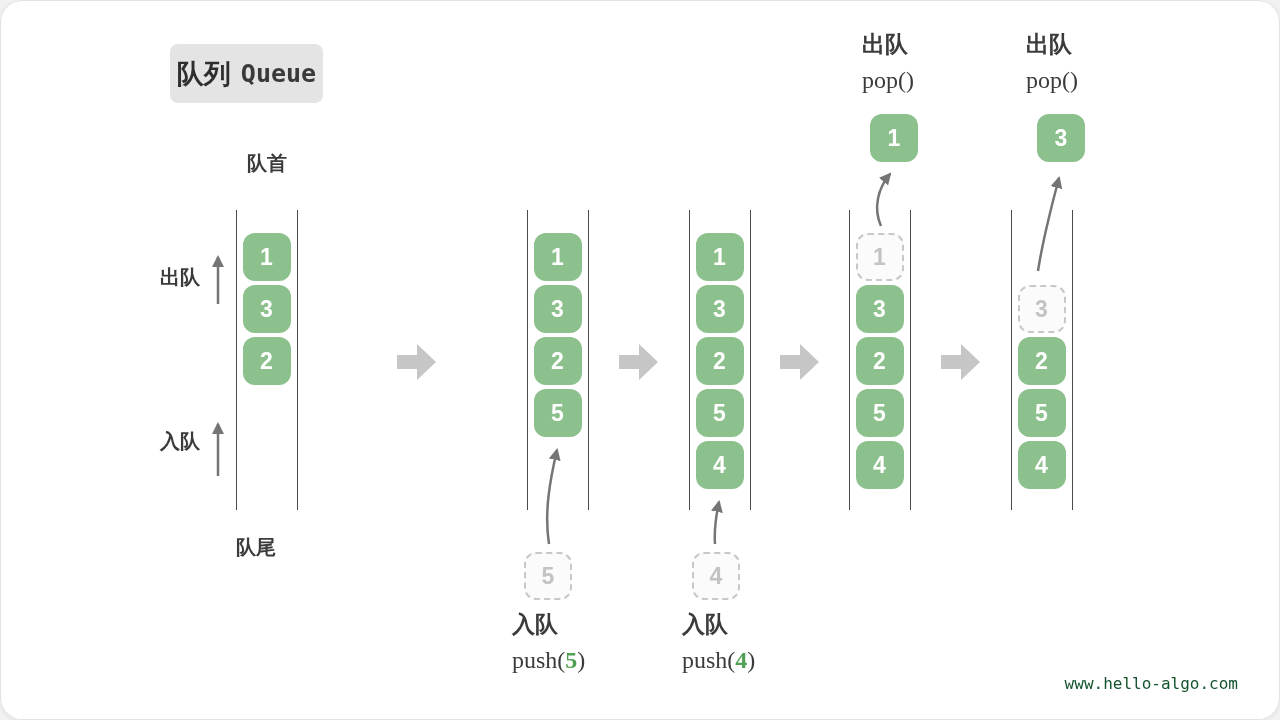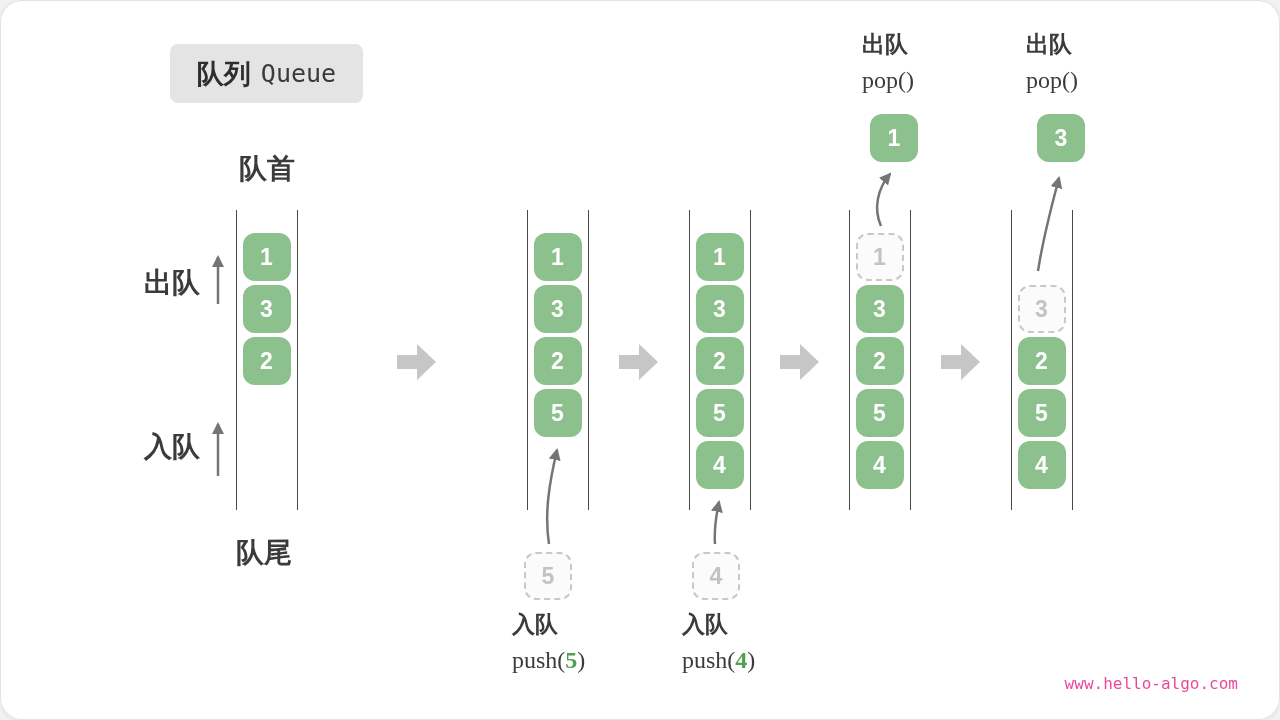--- a/index.html
+++ b/index.html
@@ -4,27 +4,27 @@
 <style>
   html,body{margin:0;padding:0;background:#f2f2f2;}
   .canvas{
     position:relative;width:1280px;height:720px;background:#ffffff;
     border-radius:22px;box-shadow:0 0 0 1px #e2e2e2 inset, 0 1px 4px rgba(0,0,0,.08);
     overflow:hidden;font-family:"Liberation Sans", sans-serif;
   }
   .overlay{position:absolute;left:0;top:0;width:1280px;height:720px;pointer-events:none;}
 
   .title-box{
-    position:absolute;left:170px;top:44px;width:193px;height:59px;
+    position:absolute;left:170px;top:44px;width:153px;height:59px;
     background:#e4e4e4;border-radius:8px;display:flex;align-items:center;justify-content:center;gap:10px;
   }
   .title-zh{font-size:27px;font-weight:bold;color:#2e2e2e;}
-  .title-en{font-size:25px;color:#3a3a3a;font-family:"DejaVu Sans Mono", monospace;}
+  .title-en{font-size:25px;color:#3a3a3a;font-family:"DejaVu Sans Mono", monospace;font-weight:bold;}
 
-  .lbl{position:absolute;font-size:28px;font-weight:bold;color:#3b3b3b;}
+  .lbl{position:absolute;font-size:20px;font-weight:bold;color:#3b3b3b;}
   .lbl-front{left:236px;top:150px;width:62px;text-align:center;}
   .lbl-rear{left:236px;top:534px;width:62px;text-align:left;}
   .lbl-dequeue{left:140px;top:264px;width:60px;text-align:right;}
   .lbl-enqueue{left:140px;top:428px;width:60px;text-align:right;}
 
   .queue-col{
     position:absolute;top:210px;height:300px;width:62px;box-sizing:border-box;
     border-left:1.5px solid #4a4a4a;border-right:1.5px solid #4a4a4a;
   }
   .qbox{
@@ -37,21 +37,21 @@
     background:#fbfbfb;border:2px dashed #c8c8c8;color:#c3c3c3;
   }
   .slot0{top:23px}.slot1{top:75px}.slot2{top:127px}.slot3{top:179px}.slot4{top:231px}
 
   .op{position:absolute;color:#3b3b3b;}
   .op-zh{font-size:23px;font-weight:bold;line-height:36px;}
   .op-code{font-size:24px;line-height:36px;font-family:Liberation Serif, serif;}
   .op-code .arg{color:#4fa052;font-weight:bold;}
 
   .watermark{
-    position:absolute;right:42px;top:674px;font-size:16px;color:#ec4899;
+    position:absolute;right:42px;top:674px;font-size:16px;color:#14532d;
     font-family:"DejaVu Sans Mono", monospace;
   }
 </style>
 </head>
 <body>
 
 <div class="canvas">
 
   <svg class="overlay" viewBox="0 0 1280 720">
     <defs>

